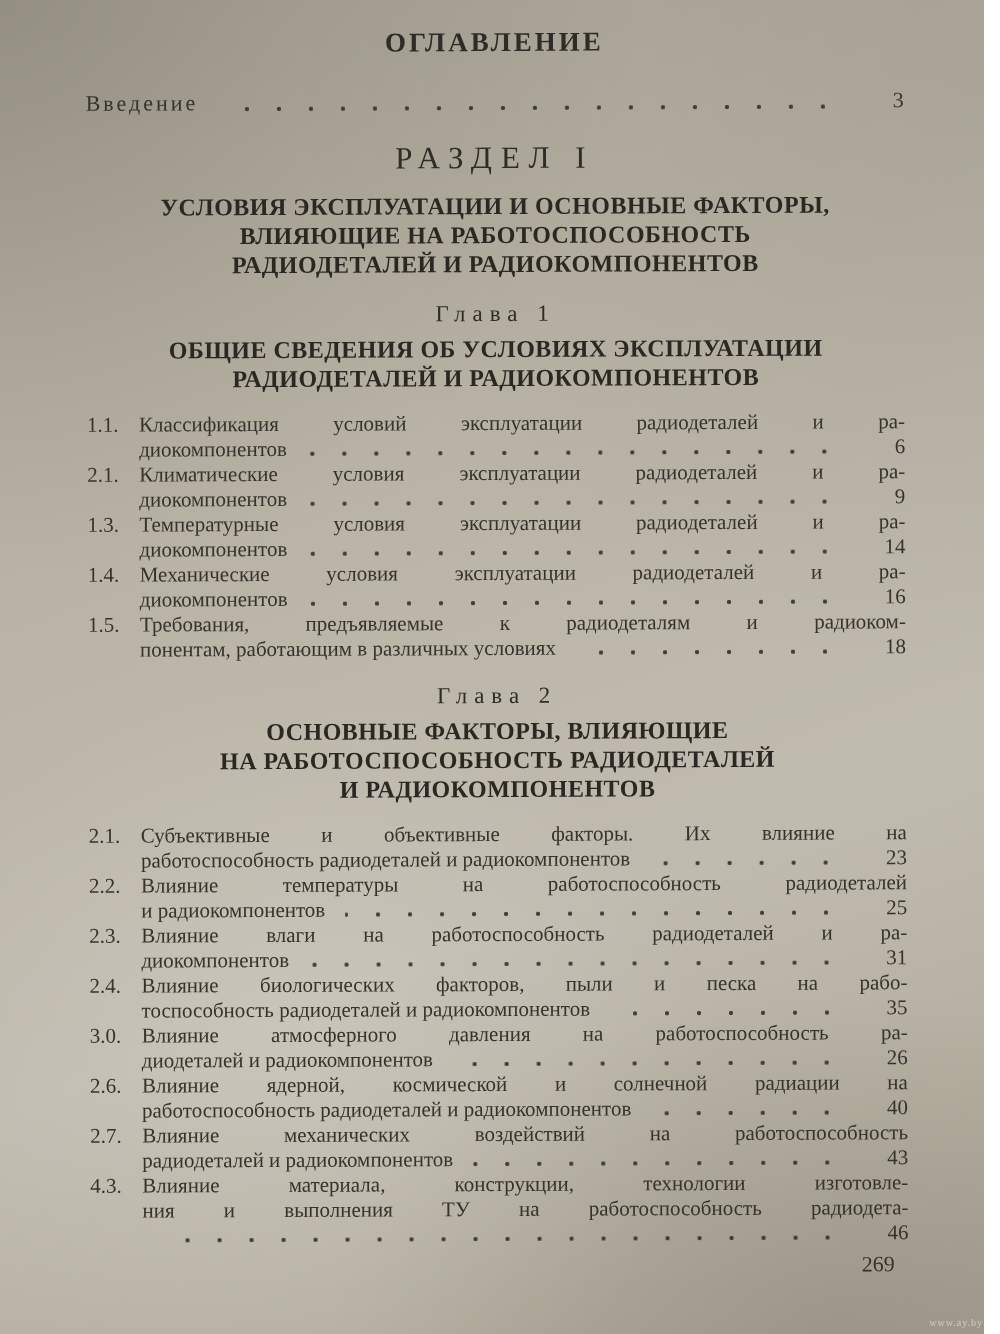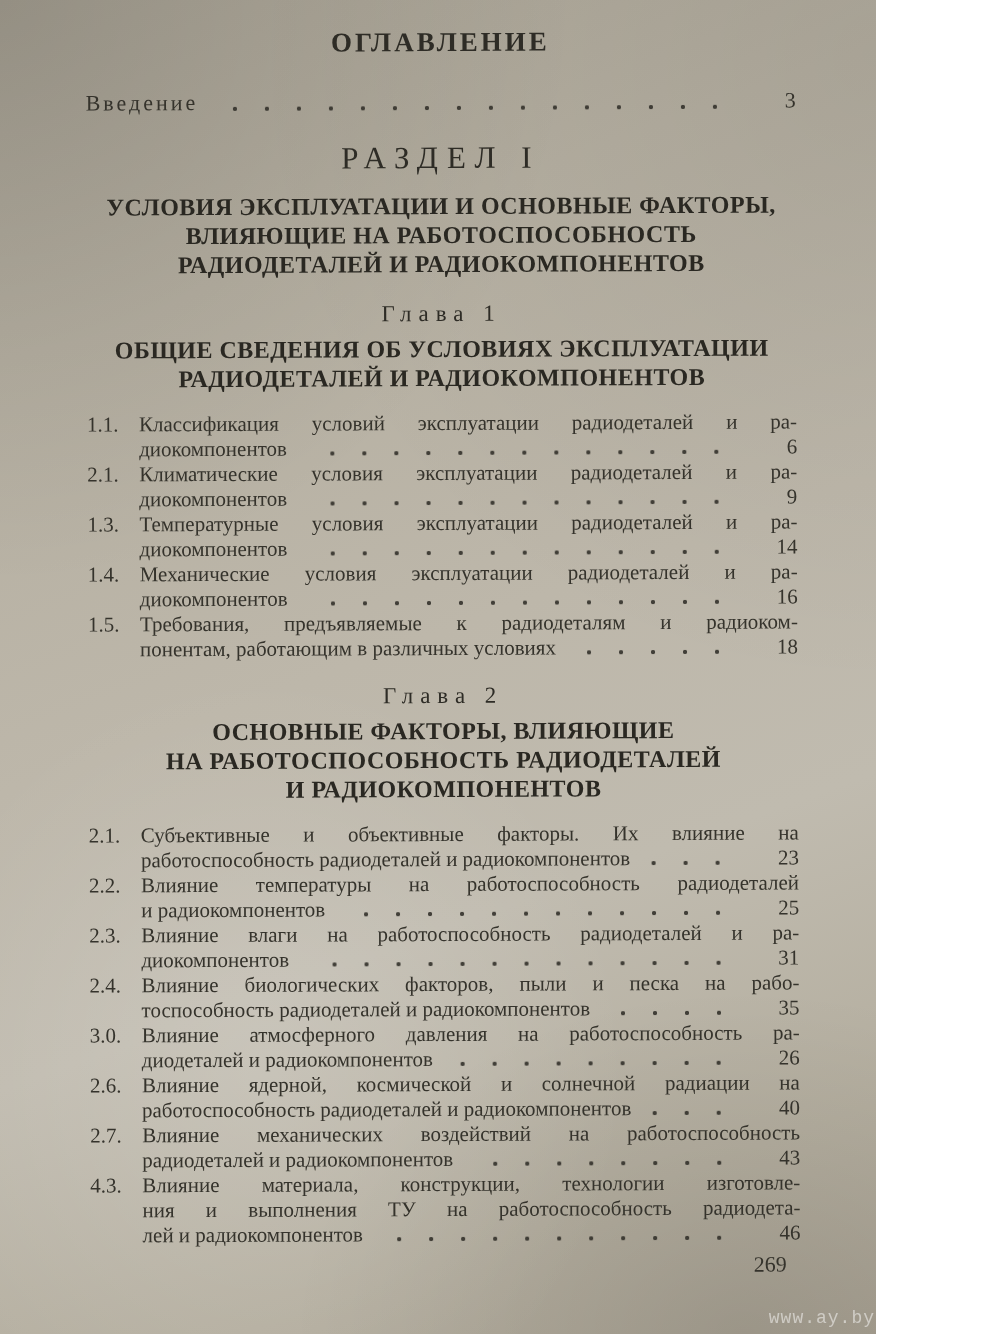--- a/index.html
+++ b/index.html
@@ -3,21 +3,21 @@
 <meta charset="utf-8">
 <style>
   html, body { margin: 0; padding: 0; }
   body {
     width: 1000px; height: 1334px;
     font-family: "Liberation Serif", serif;
     overflow: hidden;
   }
   .photo {
     position: relative;
-    width: 876px; height: 1334px;
+    width: 984px; height: 1334px;
     background:
       radial-gradient(60% 42% at 30% 80%, rgba(255,255,255,0.16), transparent 70%),
       radial-gradient(120% 80% at 0% 0%, rgba(0,0,0,0.13), transparent 55%),
       radial-gradient(120% 80% at 100% 4%, rgba(0,0,0,0.07), transparent 60%),
       radial-gradient(80% 40% at 85% 100%, rgba(0,0,0,0.10), transparent 65%),
       linear-gradient(160deg, #aaa496 0%, #b5afa1 22%, #bdb7aa 48%, #c0bbaf 66%, #b4ae9f 86%, #aba495 100%);
     color: #35332c;
   }
   .content {
     position: absolute;
@@ -106,22 +106,22 @@
   }
   .entry .lastline .pg { font-size: 21px; }
   .book-page-number {
     text-align: right;
     margin: 6px 14px 0 0;
     font-size: 22px;
   }
   .watermark {
     position: absolute;
     right: 1px; bottom: 6px;
-    font-family: Liberation Mono, monospace;
-    font-size: 18px;
+    font-family: Liberation Serif, serif;
+    font-size: 10px;
     letter-spacing: 1px;
     color: rgba(255,255,255,0.5);
   }
 </style>
 </head>
 <body>
 
 <div class="photo">
   <div class="content">
 
@@ -295,21 +295,20 @@
             </span>
           </span>
         </div>
 
         <div class="entry">
           <span class="num">4.3.</span>
           <span class="body">
             <span class="jlines">Влияние материала, конструкции, технологии изготовле-
 ния и выполнения ТУ на работоспособность радиодета-</span>
             <span class="lastline">
-              <span>лей и радиокомпонентов</span>
               <span class="leader"></span>
               <span class="pg">46</span>
             </span>
           </span>
         </div>
       </div>
 
     <div class="book-page-number">269</div>
   </div>
 

